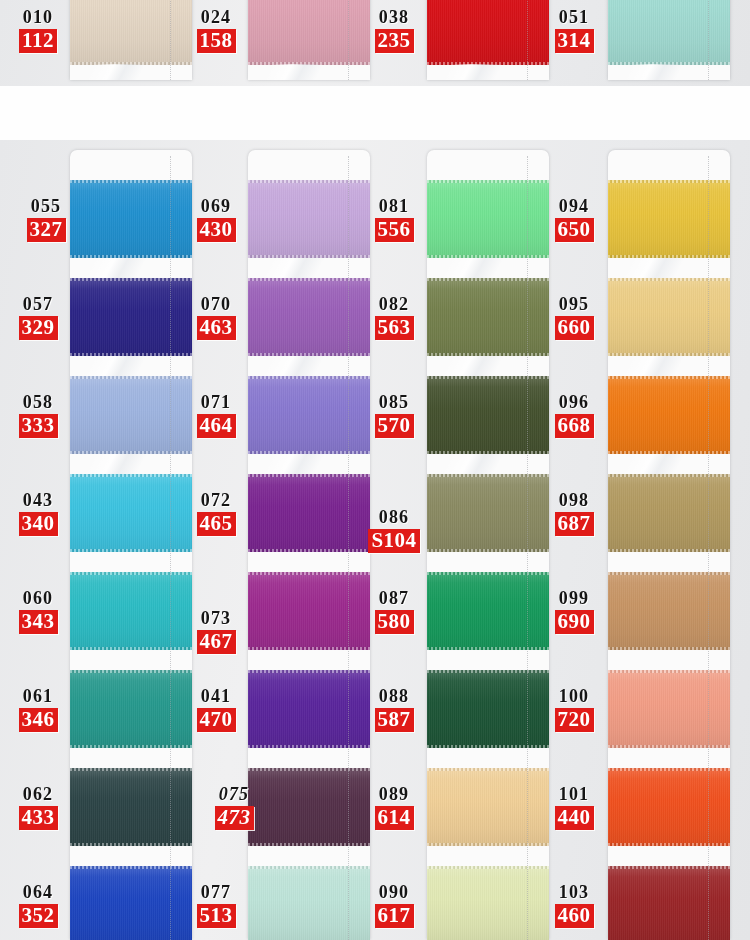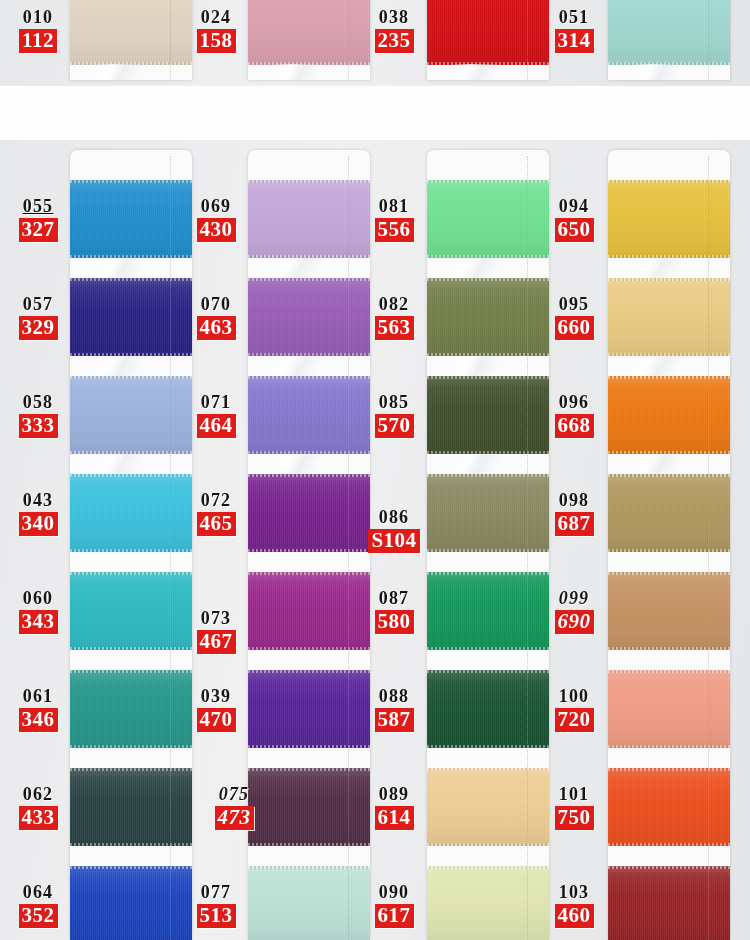--- a/index.html
+++ b/index.html
@@ -390,47 +390,47 @@
           <div class="sheen"></div>
           <div class="edge-top"></div>
         </div>
       </div>
     </div>
   <div id="labels">
       <div class="label" style="left: 2px; top: 8px;"><span class="code">010</span><span class="badge">112</span></div>
       <div class="label" style="left: 180px; top: 8px;"><span class="code">024</span><span class="badge">158</span></div>
       <div class="label" style="left: 358px; top: 8px;"><span class="code">038</span><span class="badge">235</span></div>
       <div class="label" style="left: 538px; top: 8px;"><span class="code">051</span><span class="badge">314</span></div>
-      <div class="label" style="left: 2px; top: 197px; text-decoration: underline;"><span class="code">055</span><span class="badge">327</span></div>
+      <div class="label" style="left: 10px; top: 197px;"><span class="code">055</span><span class="badge">327</span></div>
       <div class="label" style="left: 2px; top: 295px;"><span class="code">057</span><span class="badge">329</span></div>
       <div class="label" style="left: 2px; top: 393px;"><span class="code">058</span><span class="badge">333</span></div>
       <div class="label" style="left: 2px; top: 491px;"><span class="code">043</span><span class="badge">340</span></div>
       <div class="label" style="left: 2px; top: 589px;"><span class="code">060</span><span class="badge">343</span></div>
       <div class="label" style="left: 2px; top: 687px;"><span class="code">061</span><span class="badge">346</span></div>
       <div class="label" style="left: 2px; top: 785px;"><span class="code">062</span><span class="badge">433</span></div>
       <div class="label" style="left: 2px; top: 883px;"><span class="code">064</span><span class="badge">352</span></div>
       <div class="label" style="left: 180px; top: 197px;"><span class="code">069</span><span class="badge">430</span></div>
       <div class="label" style="left: 180px; top: 295px;"><span class="code">070</span><span class="badge">463</span></div>
       <div class="label" style="left: 180px; top: 393px;"><span class="code">071</span><span class="badge">464</span></div>
       <div class="label" style="left: 180px; top: 491px;"><span class="code">072</span><span class="badge">465</span></div>
       <div class="label" style="left: 180px; top: 589px; margin-top: 20px;"><span class="code">073</span><span class="badge">467</span></div>
-      <div class="label" style="left: 180px; top: 687px;"><span class="code">039</span><span class="badge">470</span></div>
+      <div class="label" style="left: 180px; top: 687px;"><span class="code">041</span><span class="badge">470</span></div>
       <div class="label" style="left: 198px; top: 785px; font-style: italic;"><span class="code">075</span><span class="badge">473</span></div>
       <div class="label" style="left: 180px; top: 883px;"><span class="code">077</span><span class="badge">513</span></div>
       <div class="label" style="left: 358px; top: 197px;"><span class="code">081</span><span class="badge">556</span></div>
       <div class="label" style="left: 358px; top: 295px;"><span class="code">082</span><span class="badge">563</span></div>
       <div class="label" style="left: 358px; top: 393px;"><span class="code">085</span><span class="badge">570</span></div>
       <div class="label" style="left: 358px; top: 491px; margin-top: 17px;"><span class="code">086</span><span class="badge">S104</span></div>
       <div class="label" style="left: 358px; top: 589px;"><span class="code">087</span><span class="badge">580</span></div>
       <div class="label" style="left: 358px; top: 687px;"><span class="code">088</span><span class="badge">587</span></div>
       <div class="label" style="left: 358px; top: 785px;"><span class="code">089</span><span class="badge">614</span></div>
       <div class="label" style="left: 358px; top: 883px;"><span class="code">090</span><span class="badge">617</span></div>
       <div class="label" style="left: 538px; top: 197px;"><span class="code">094</span><span class="badge">650</span></div>
       <div class="label" style="left: 538px; top: 295px;"><span class="code">095</span><span class="badge">660</span></div>
       <div class="label" style="left: 538px; top: 393px;"><span class="code">096</span><span class="badge">668</span></div>
       <div class="label" style="left: 538px; top: 491px;"><span class="code">098</span><span class="badge">687</span></div>
-      <div class="label" style="left: 538px; top: 589px; font-style: italic;"><span class="code">099</span><span class="badge">690</span></div>
+      <div class="label" style="left: 538px; top: 589px;"><span class="code">099</span><span class="badge">690</span></div>
       <div class="label" style="left: 538px; top: 687px;"><span class="code">100</span><span class="badge">720</span></div>
-      <div class="label" style="left: 538px; top: 785px;"><span class="code">101</span><span class="badge">750</span></div>
+      <div class="label" style="left: 538px; top: 785px;"><span class="code">101</span><span class="badge">440</span></div>
       <div class="label" style="left: 538px; top: 883px;"><span class="code">103</span><span class="badge">460</span></div>
     </div>
 
 </div>
 
 </body></html>

